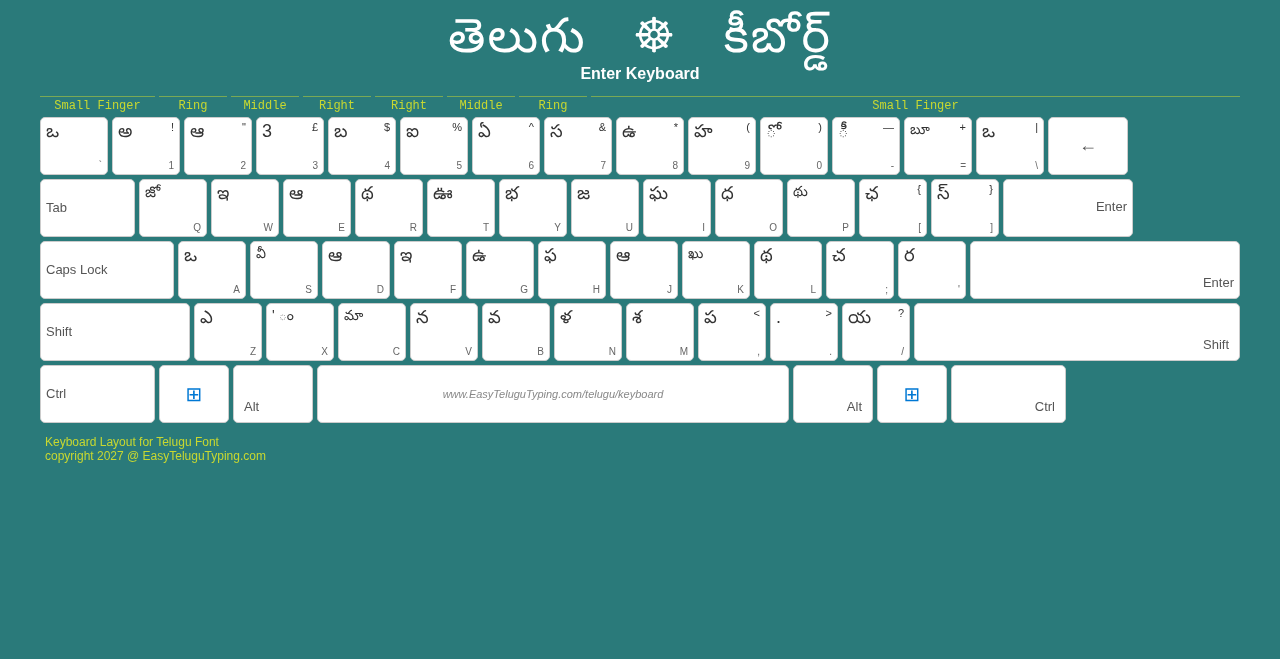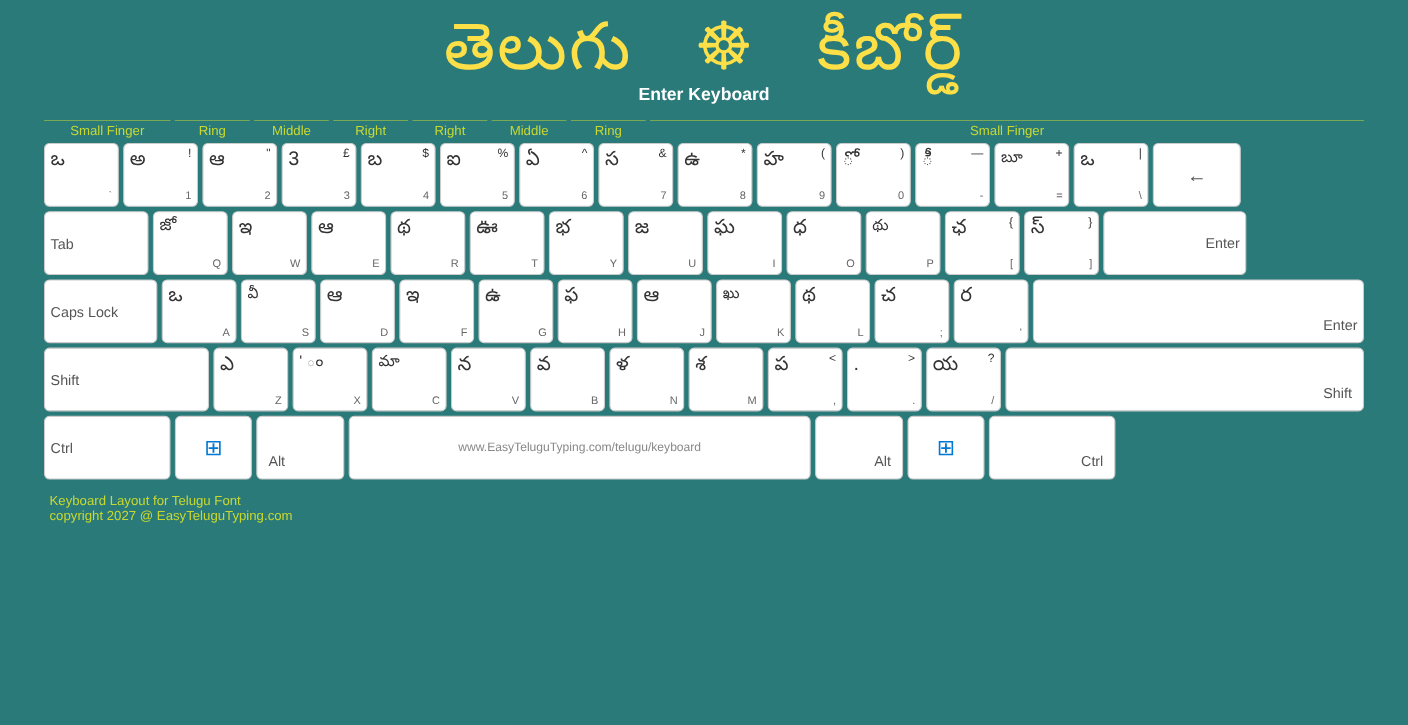--- a/index.html
+++ b/index.html
@@ -11,22 +11,22 @@
       overflow: hidden;
       color: white;
     }
 
     .header {
       text-align: center;
       padding: 10px 0 5px;
     }
 
     .title-telugu {
-      font-size: 60px;
-      color: #fde047;
+      font-size: 48px;
+      color: #ffffff;
       letter-spacing: 2px;
       line-height: 1.1;
     }
 
     .title-english {
       font-size: 16px;
       color: white;
       margin-top: 2px;
       font-weight: bold;
     }
@@ -73,27 +73,27 @@
       font-size: 11px;
       color: #333;
       position: absolute;
       top: 3px;
       right: 5px;
     }
 
     
     .key-standard { width: 68px; }
     .key-tab { width: 95px; }
-    .key-caps { width: 103px; }
+    .key-caps { width: 134px; }
     .key-enter { width: 130px; }
     .key-shift-left { width: 150px; }
     .key-backspace { width: 80px; }
     .key-ctrl { width: 115px; }
     .key-win { width: 70px; }
-    .key-space { width: 420px; }
+    .key-space { width: 472px; font-style: italic; }
 
     .key-function {
       color: #555;
       font-size: 13px;
       justify-content: center;
       align-items: flex-start;
     }
 
     .key-function .func-label {
       font-size: 13px;
@@ -136,20 +136,21 @@
       margin-bottom: 2px;
       padding: 0;
     }
 
     .fl-item {
       text-align: center;
       font-size: 12px;
       color: #c8d830;
       padding: 2px 0;
       border-top: 1px solid rgba(200,216,48,0.5);
+      font-family: Liberation Mono, monospace;
     }
 
     .footer {
       display: flex;
       justify-content: space-between;
       padding: 8px 45px 0;
       font-size: 12px;
       color: #c8d830;
       flex-direction: column;
     }

